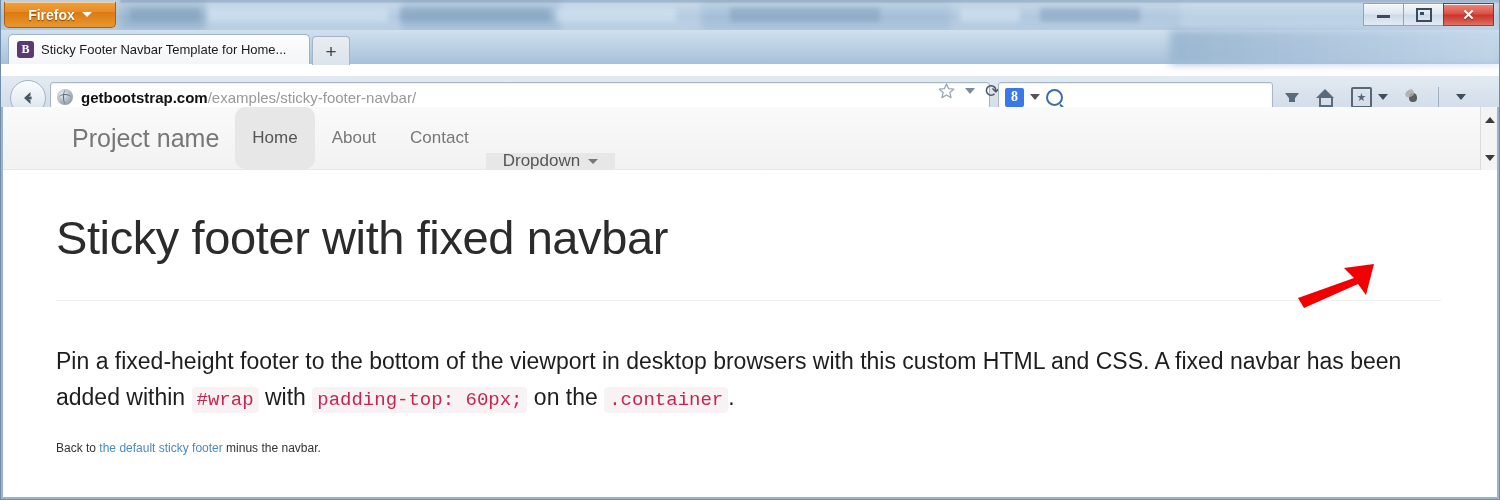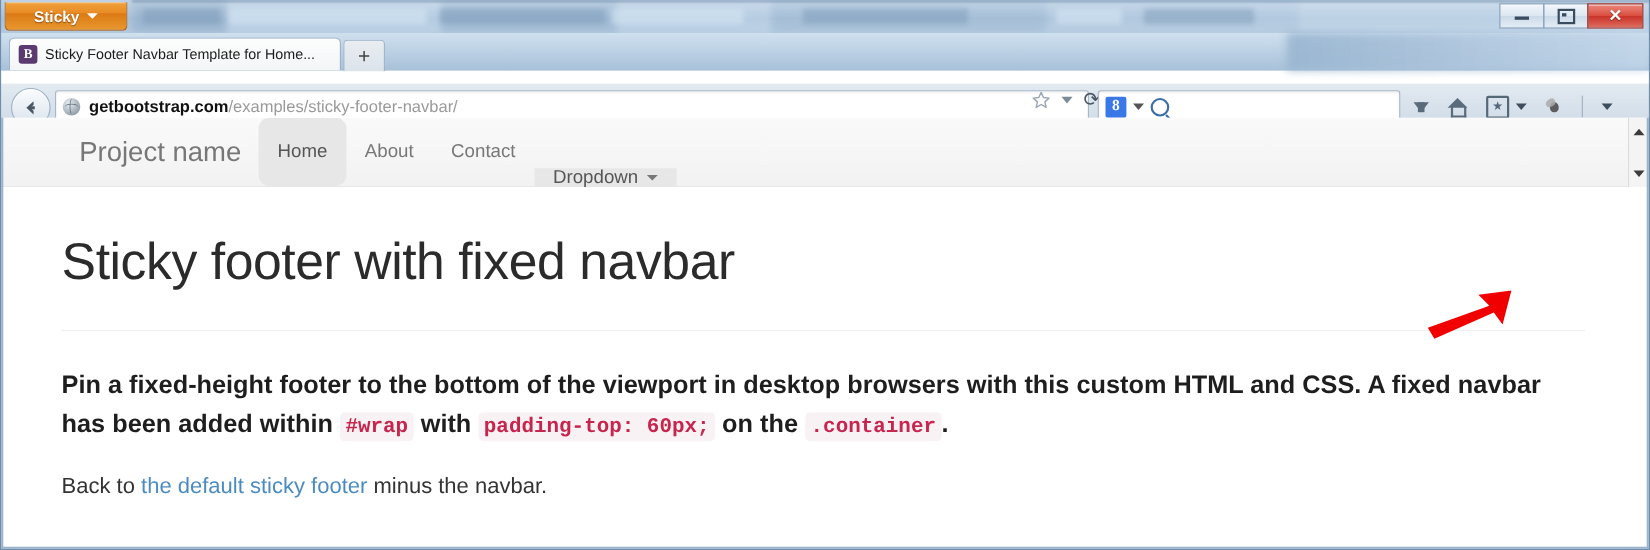--- a/index.html
+++ b/index.html
@@ -227,30 +227,30 @@
 
   .content{position:absolute;left:55px;top:105px;width:1385px;}
   h1.page-h1{
     margin:0;font-size:47px;font-weight:normal;color:#2b2b2b;
     letter-spacing:-.4px;line-height:1.1;
   }
   hr.rule{
     border:none;border-top:1px solid #eee;margin:36px 0 0 0;
   }
   p.lead{
-    margin:30px 0 0 0;font-size:23px;line-height:1.6;color:#1e1e1e;
-    font-weight:bold;
+    margin:42px 0 0 0;font-size:23px;line-height:1.6;color:#1e1e1e;
+    font-weight:normal;
   }
   code.inline{
     font-family:"Liberation Mono",monospace;
     font-size:19px;color:#c7254e;background:#f9f2f4;
     padding:2px 5px;border-radius:4px;white-space:nowrap;
   }
   p.back{
-    margin:23px 0 0 0;font-size:20px;color:#333;line-height:1.5;
+    margin:23px 0 0 0;font-size:12px;color:#333;line-height:1.5;
   }
   p.back a{color:#4a8bc2;text-decoration:none;}
 
   
   .annot{position:absolute;left:1295px;top:155px;width:90px;height:55px;}
 
   
   .wborder{
     position:absolute;left:0;top:0;width:1500px;height:500px;
     border:1px solid #6f8cab;border-top:none;box-sizing:border-box;pointer-events:none;
@@ -271,21 +271,21 @@
     <div class="glass-line"></div>
     <div class="glass-strip" style="left:130px;width:70px;"></div>
     <div class="glass-strip" style="left:208px;width:180px;background:rgba(214,230,244,.6);"></div>
     <div class="glass-strip" style="left:400px;width:150px;"></div>
     <div class="glass-strip" style="left:556px;width:120px;background:rgba(214,230,244,.6);"></div>
     <div class="glass-strip" style="left:730px;width:150px;"></div>
     <div class="glass-strip" style="left:960px;width:60px;background:rgba(214,230,244,.6);"></div>
     <div class="glass-strip" style="left:1040px;width:100px;"></div>
 
     <div class="ffbtn">
-      <span>Sticky</span>
+      <span>Firefox</span>
       <span class="caret"></span>
     </div>
 
     <div class="winbtns">
       <div class="winbtn">
         <span class="mini"></span>
       </div>
       <div class="winbtn">
         <span class="rest-o"></span>
       </div>

